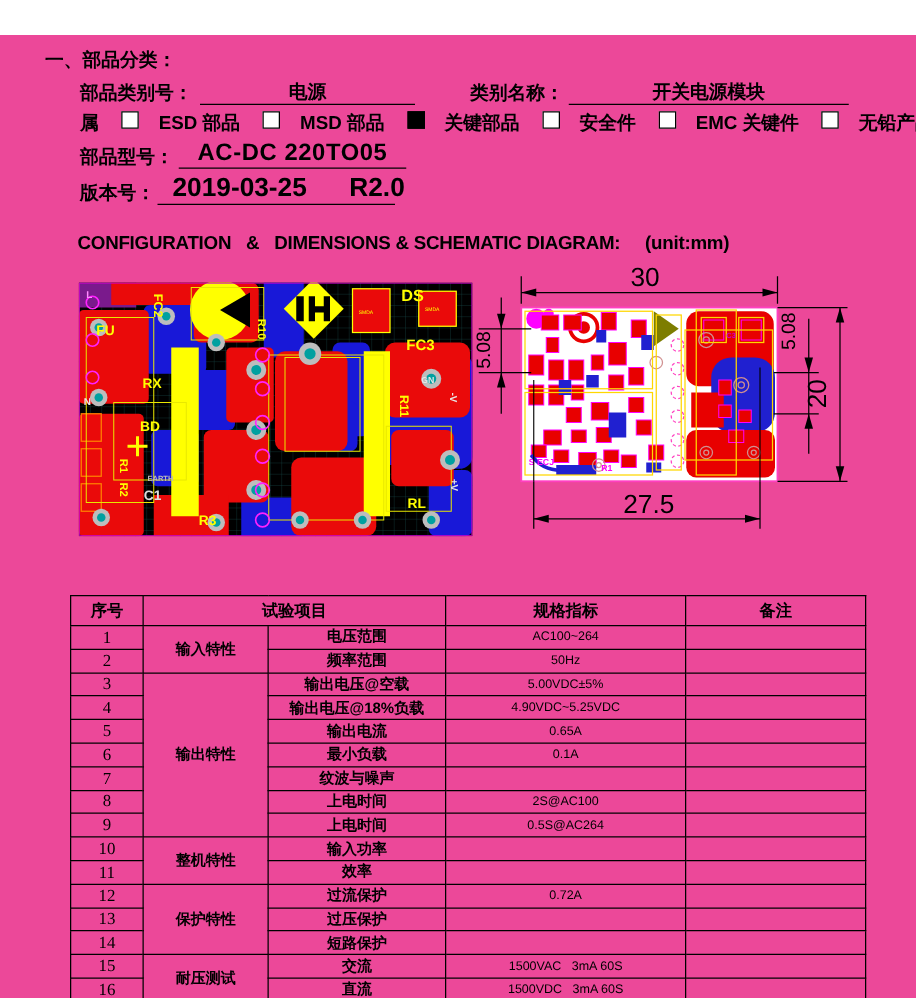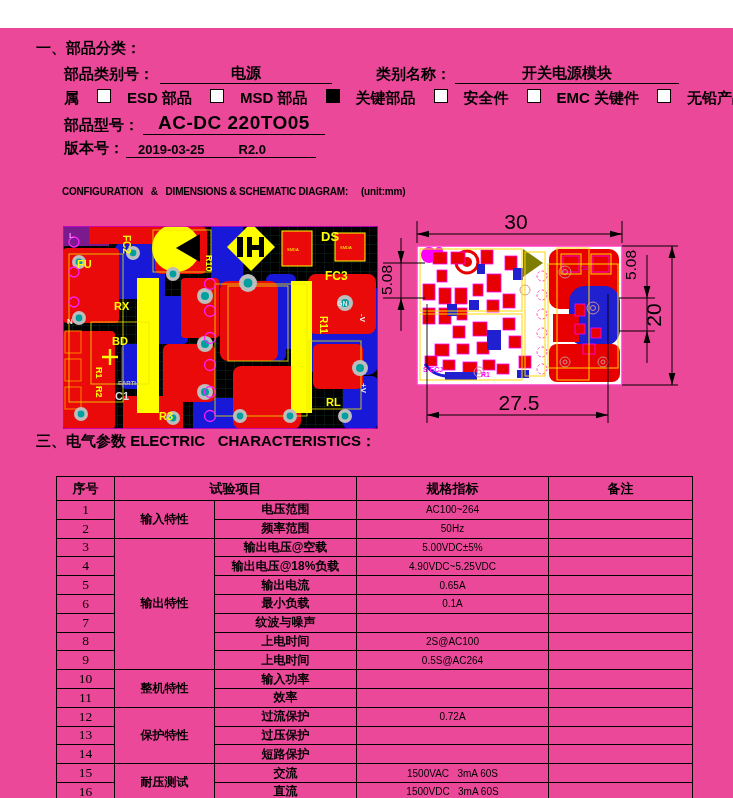--- a/index.html
+++ b/index.html
@@ -8,22 +8,22 @@
   .abs{position:absolute;}
   .zh-head{font-size:15px;font-weight:bold;white-space:pre;}
   .lbl{font-size:15px;font-weight:bold;white-space:pre;}
   .uline{display:inline-block;border-bottom:1.2px solid #000;text-align:center;
          font-size:15px;font-weight:bold;vertical-align:bottom;}
   .cb-row{display:flex;align-items:center;gap:18px;font-size:15px;font-weight:bold;}
   .cb-item{display:flex;align-items:flex-start;gap:16px;white-space:pre;}
   .cb{display:inline-block;width:12px;height:12px;border:1.6px solid #000;background:#fff;}
   .cb.filled{background:#000;border-color:#000;}
   .model-val{font-size:19px;font-weight:bold;letter-spacing:0.5px;}
-  .ver-val{font-size:13px;font-weight:bold;white-space:pre;}
-  .en-head{font-size:10px;font-weight:bold;white-space:pre;letter-spacing:-0.2px;}
+  .ver-val{font-size:21px;font-weight:bold;white-space:pre;}
+  .en-head{font-size:15px;font-weight:bold;white-space:pre;letter-spacing:-0.2px;}
   
   #spec-table{border-collapse:collapse;table-layout:fixed;border:1.5px solid #000;}
   #spec-table td,#spec-table th{border:1px solid #000;padding:0;text-align:center;
       vertical-align:middle;overflow:hidden;}
   #spec-table th{font-size:13px;font-weight:bold;height:23px;}
   #spec-table tr{height:18.8px;}
   td.c-no{font-family:"Liberation Serif",serif;font-size:13.5px;font-weight:normal;}
   td.c-group,td.c-item{font-size:12px;font-weight:bold;}
   td.c-spec{font-size:10px;white-space:pre;}
   td.c-remark{font-size:12px;}
@@ -329,21 +329,20 @@
     </g>
     <g fill="#000" font-weight="normal">
       <text x="140" y="26" font-size="21" text-anchor="middle">30</text>
       <text x="143" y="207" font-size="21" text-anchor="middle">27.5</text>
       <text transform="translate(285,112) rotate(-90)" font-size="21" text-anchor="middle">20</text>
       <text transform="translate(260,62) rotate(-90)" font-size="15.5" text-anchor="middle">5.08</text>
       <text transform="translate(16,77) rotate(-90)" font-size="15.5" text-anchor="middle">5.08</text>
     </g>
   </svg>
 
-  <div class="abs zh-head" style="left:36px;top:404px;">三、电气参数 ELECTRIC   CHARACTERISTICS：</div>
 
   <table id="spec-table" class="abs" style="left:56px;top:448px;">
     <colgroup>
       <col style="width:58px">
         <col style="width:100px">
         <col style="width:142px">
       <col style="width:192px">
         <col style="width:144px">
     </colgroup>
     <thead>

